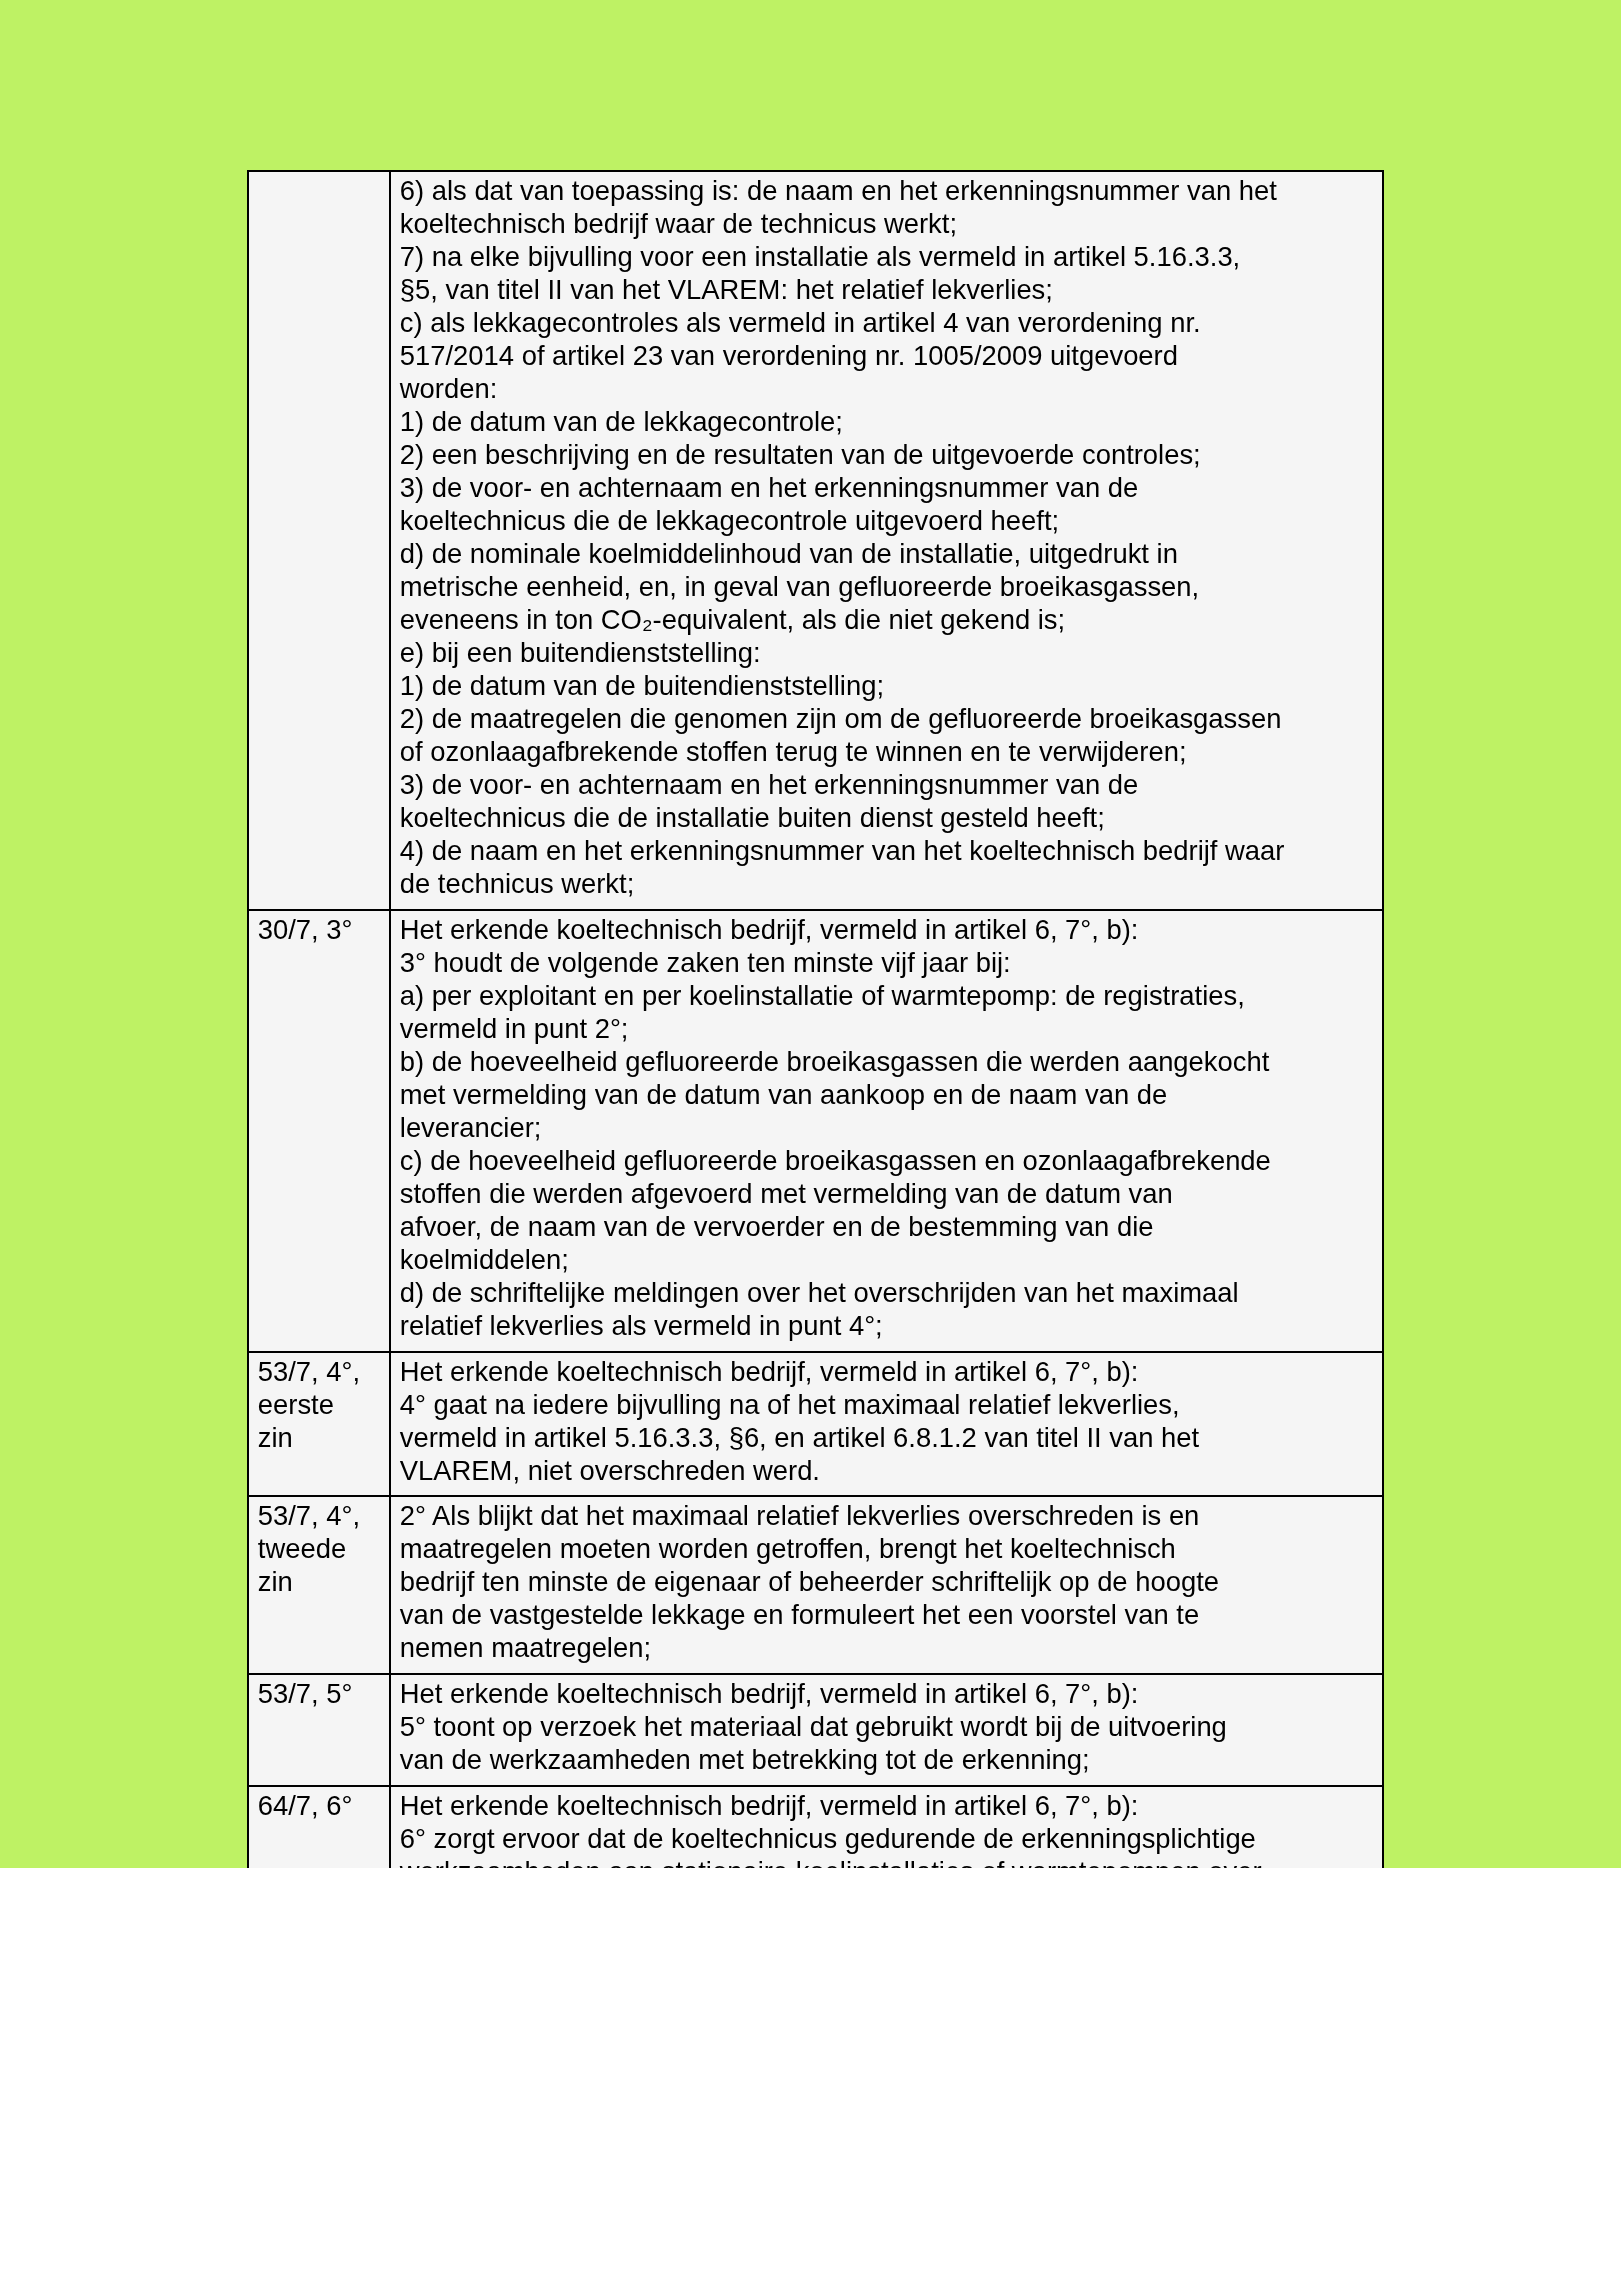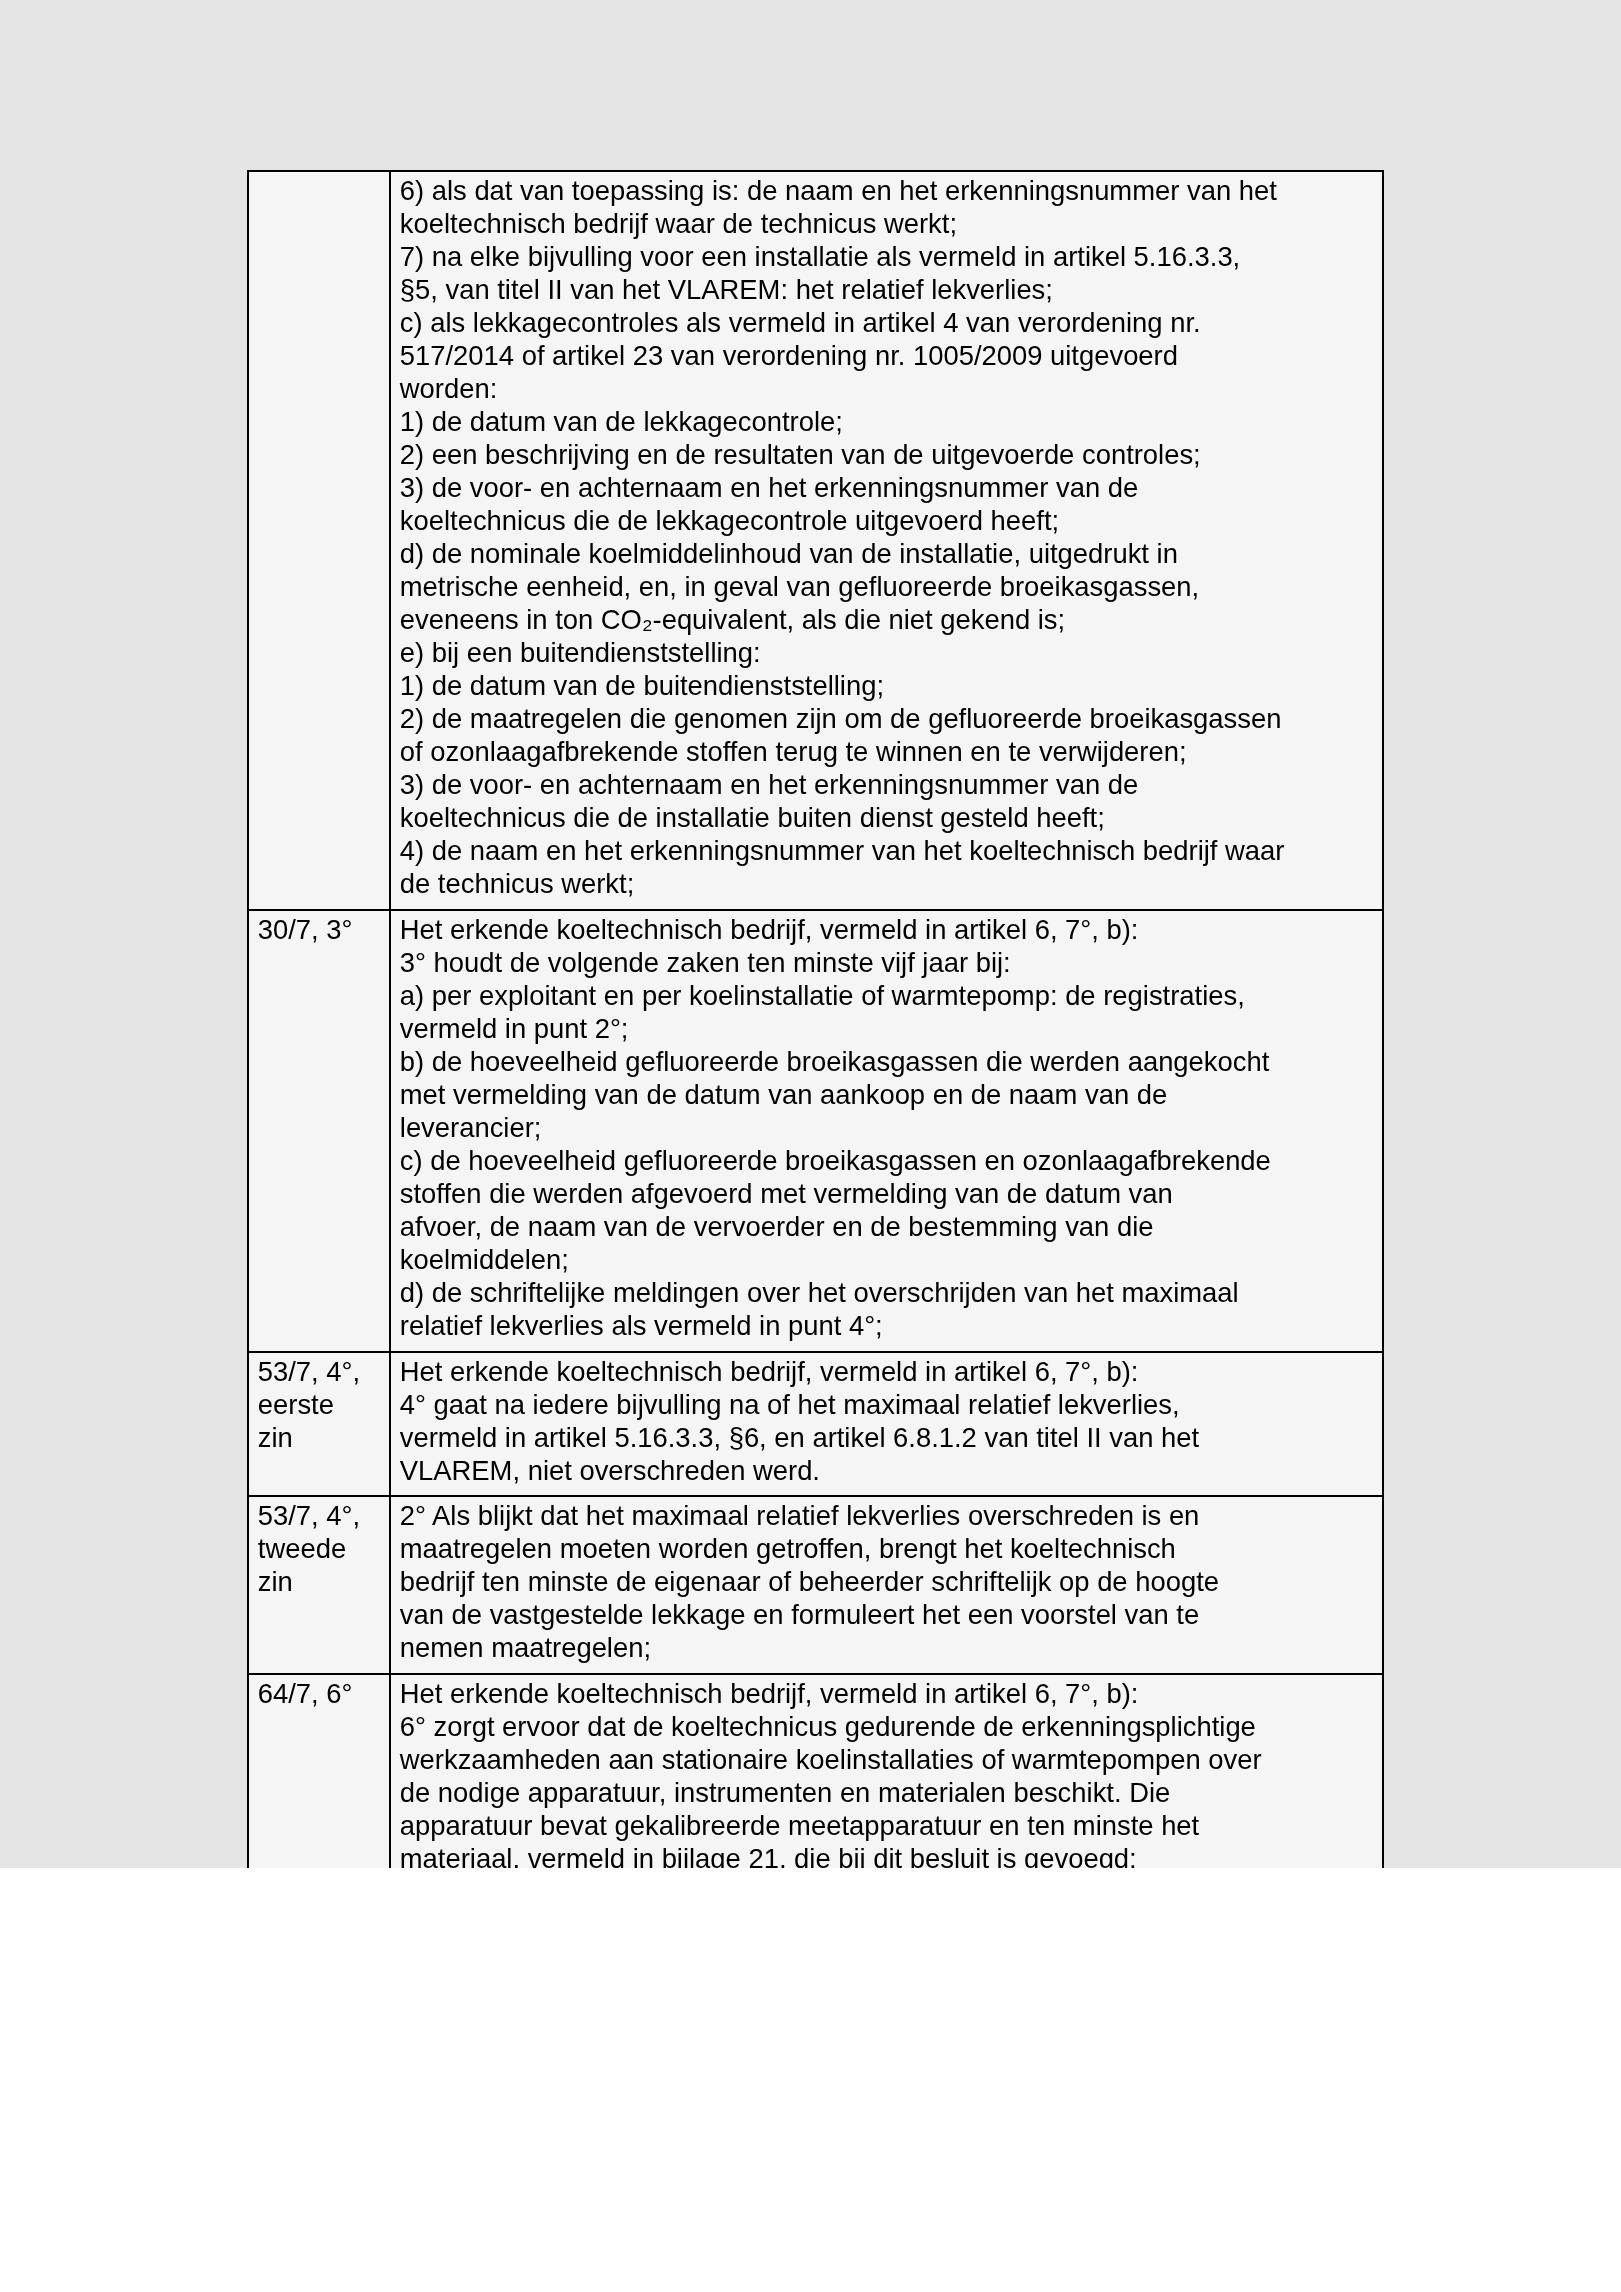--- a/index.html
+++ b/index.html
@@ -4,21 +4,21 @@
 <style>
   html, body {
     margin: 0;
     padding: 0;
     background: #ffffff;
   }
   .page {
     position: relative;
     width: 1621px;
     height: 1868px;
-    background: #e5e5e5;
+    background: #bef264;
     font-family: "Liberation Sans", "DejaVu Sans", sans-serif;
     color: #000000;
     overflow: hidden;
   }
   table.rules-table {
     position: absolute;
     left: 247px;
     top: 170px;
     width: 1137px;
     border-collapse: collapse;
@@ -117,20 +117,26 @@
           <td class="ref-cell">53/7, 4°,
 tweede
 zin</td>
           <td class="text-cell">2° Als blijkt dat het maximaal relatief lekverlies overschreden is en
 maatregelen moeten worden getroffen, brengt het koeltechnisch
 bedrijf ten minste de eigenaar of beheerder schriftelijk op de hoogte
 van de vastgestelde lekkage en formuleert het een voorstel van te
 nemen maatregelen;</td>
         </tr>
         <tr>
+          <td class="ref-cell">53/7, 5°</td>
+          <td class="text-cell">Het erkende koeltechnisch bedrijf, vermeld in artikel 6, 7°, b):
+5° toont op verzoek het materiaal dat gebruikt wordt bij de uitvoering
+van de werkzaamheden met betrekking tot de erkenning;</td>
+        </tr>
+        <tr>
           <td class="ref-cell">64/7, 6°</td>
           <td class="text-cell">Het erkende koeltechnisch bedrijf, vermeld in artikel 6, 7°, b):
 6° zorgt ervoor dat de koeltechnicus gedurende de erkenningsplichtige
 werkzaamheden aan stationaire koelinstallaties of warmtepompen over
 de nodige apparatuur, instrumenten en materialen beschikt. Die
 apparatuur bevat gekalibreerde meetapparatuur en ten minste het
 materiaal, vermeld in bijlage 21, die bij dit besluit is gevoegd;</td>
         </tr>
       </tbody>
   </table>

